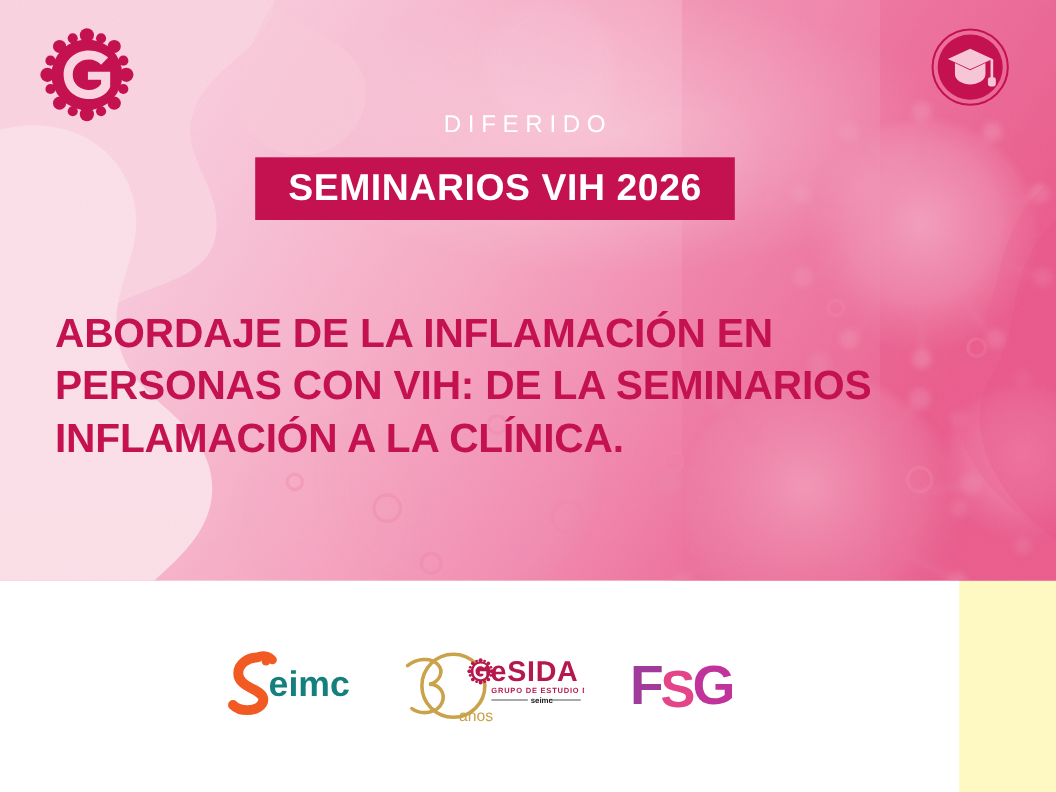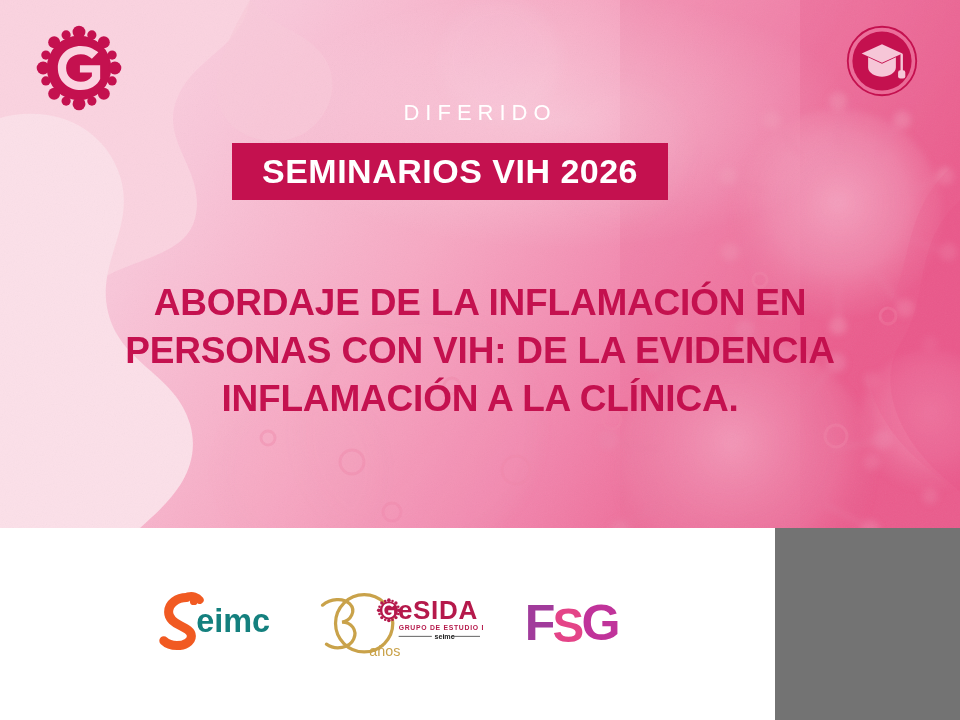--- a/index.html
+++ b/index.html
@@ -2,21 +2,21 @@
 <html><head>
 <meta charset="utf-8">
 <style>
   * { margin:0; padding:0; box-sizing:border-box; }
   html, body {
     width:960px; height:720px; overflow:hidden;
     font-family:"Liberation Sans", sans-serif;
     background:#ffffff;
   }
 
-  .poster { position:relative; width:960px; height:720px; background:#737373; }
+  .poster { position:relative; width:960px; height:720px; background:#fef9c3; }
 
   
   .hero {
     position:absolute; left:0; top:0; width:960px; height:528px;
     overflow:hidden;
     background:#f9c9d9;
   }
   .hero-bg { position:absolute; inset:0; }
 
   
@@ -42,36 +42,36 @@
     color:#ffffff;
     font-size:34px;
     font-weight:bold;
     letter-spacing:0.5px;
     white-space:nowrap;
   }
 
   
   .main-title {
     position:absolute; left:50px; top:279px; width:860px;
-    text-align:center;
+    text-align:left;
     color:#c4114f;
     font-size:37px;
     font-weight:bold;
     line-height:48px;
     letter-spacing:-0.2px;
     z-index:6;
   }
 
   
   .logo-g { position:absolute; left:33px; top:22px; width:92px; height:92px; z-index:7; }
   .logo-cap { position:absolute; left:845px; top:24px; width:74px; height:74px; z-index:7; }
 
   
   .footer {
-    position:absolute; left:0; top:528px; width:775px; height:192px;
+    position:absolute; left:0; top:528px; width:872px; height:192px;
     background:#ffffff;
     display:flex; align-items:center; justify-content:center;
     gap:40px;
   }
   .logo-slot { display:flex; align-items:center; justify-content:center; }
 </style>
 </head>
 <body>
 
 <div class="poster">
@@ -267,21 +267,21 @@
     </svg>
 
     <div class="kicker">DIFERIDO</div>
 
     <div class="band">
       <div class="band-text">SEMINARIOS VIH 2026</div>
     </div>
 
     <div class="main-title">
       <div>ABORDAJE DE LA INFLAMACIÓN EN</div>
-      <div>PERSONAS CON VIH: DE LA EVIDENCIA</div>
+      <div>PERSONAS CON VIH: DE LA SEMINARIOS</div>
       <div>INFLAMACIÓN A LA CLÍNICA.</div>
     </div>
   </div>
 
   <div class="footer">
 
     <div class="logo-slot">
       <svg width="120" height="74" viewBox="0 0 200 120">
 
         <path d="M56,16 C40,16 26,26 26,40 C26,52 36,58 46,63

